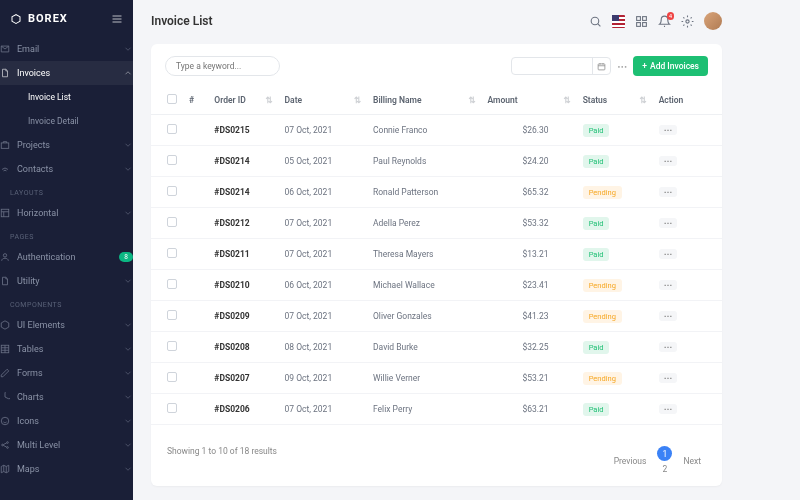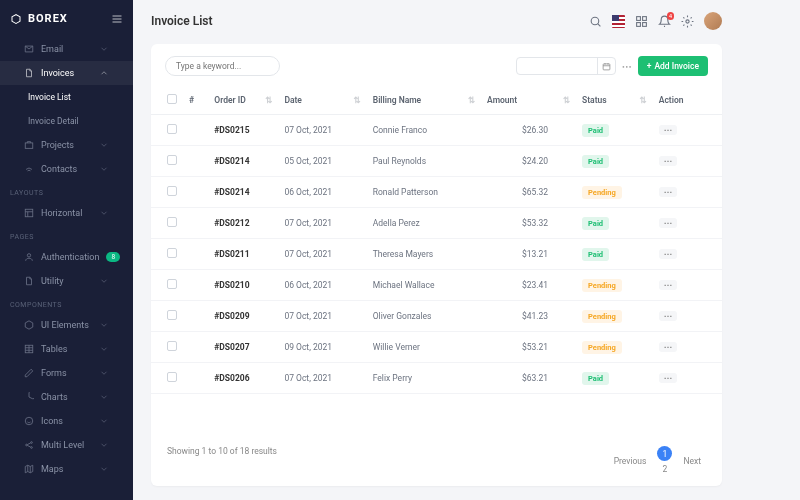--- a/index.html
+++ b/index.html
@@ -3,21 +3,21 @@
 <meta charset="utf-8">
 <style>
 *{box-sizing:border-box;margin:0;padding:0;font-family:-apple-system,BlinkMacSystemFont,"Segoe UI",Roboto,sans-serif}
 body{background:#f4f5f8;font-size:10px;color:#5c6470}
 .app{display:flex;width:740px;height:500px;overflow:hidden}
 .sidebar{width:133px;background:#1a1f37;color:#8a92a6;display:flex;flex-direction:column;overflow-y:auto;flex-shrink:0}
 .sidebar::-webkit-scrollbar{width:0}
 .brand{display:flex;align-items:center;gap:6px;padding:12px 10px;color:#fff;font-weight:700;font-size:11px;letter-spacing:1px}
 .brand svg{width:12px;height:12px}
 .ham{margin-left:auto;opacity:.6}
-.menu-item,.menu-sub{display:flex;align-items:flex-start;gap:7px;padding:7px 24px;font-size:9px;cursor:pointer}
+.menu-item,.menu-sub{display:flex;align-items:flex-start;gap:7px;padding:7px 0;font-size:9px;cursor:pointer}
 .menu-item .chev{margin-left:auto;opacity:.5}
 .menu-item.active{color:#fff;background:rgba(255,255,255,.06)}
 .menu-sub{padding-left:28px;font-size:8.5px}
 .menu-sub.active{color:#fff}
 .menu-label{font-size:7px;letter-spacing:.5px;color:#5a6278;padding:8px 10px 4px;text-transform:uppercase}
 .badge{background:#0bb783;color:#fff;border-radius:7px;font-size:6.5px;padding:1px 5px;margin-left:auto}
 .icon{width:10px;height:10px;opacity:.7;flex-shrink:0}
 .main{flex:1;display:flex;flex-direction:column;overflow:hidden}
 .topbar{display:flex;align-items:center;padding:12px 18px 6px;gap:10px}
 .page-title{font-size:12px;font-weight:600;color:#333}
@@ -36,21 +36,21 @@
 .more{color:#aaa;font-weight:700;cursor:pointer}
 .add-btn{background:#1dbf73;color:#fff;border:none;border-radius:4px;padding:5px 9px;font-size:8.5px;font-weight:500;cursor:pointer;display:flex;align-items:center;gap:3px}
 .tbl{width:100%;border-collapse:collapse;margin-top:6px}
 .tbl th{font-size:8.5px;font-weight:600;color:#5c6470;text-align:left;padding:8px 6px;border-bottom:1px solid #eef0f3;position:relative}
 .tbl th .sort{position:absolute;right:6px;top:50%;transform:translateY(-50%);opacity:.3}
 .tbl td{font-size:8.5px;padding:9px 6px;border-bottom:1px solid #f2f3f6;color:#6c7380}
 .tbl td.oid{font-weight:700;color:#333}
 .tbl th:first-child,.tbl td:first-child{padding-left:16px;width:28px}
 .tbl th:last-child,.tbl td:last-child{padding-right:16px}
 .chk{width:10px;height:10px;border:1px solid #cfd4db;border-radius:2px;display:inline-block;cursor:pointer}
-.status-pill{font-size:7.5px;padding:2px 6px;border-radius:3px;font-weight:700}
+.status-pill{font-size:7.5px;padding:2px 6px;border-radius:3px;font-weight:400}
 .status-paid{background:#e1f6ec;color:#1dbf73}
 .status-pending{background:#fff4e5;color:#f6a723}
 .row-more{color:#888;font-weight:700;cursor:pointer;background:#f5f6f8;border-radius:3px;padding:2px 5px;display:inline-block;line-height:6px}
 .card-foot{display:flex;align-items:flex-start;padding:10px 16px;font-size:8.5px;color:#888}
 .pager{margin-left:auto;display:flex;align-items:center;gap:6px}
 .pg{cursor:pointer;padding:2px 5px}
 .pg.num{border-radius:50%;width:15px;height:15px;display:flex;align-items:center;justify-content:center}
 .pg.active{background:#3b82f6;color:#fff}
 .amount{text-align:right;padding-right:28px!important}
 </style>
@@ -252,21 +252,21 @@
             <span class="picker-cal">
               <svg width="9" height="9" viewBox="0 0 24 24" fill="none" stroke="currentColor" stroke-width="2">
                   <rect x="3" y="5" width="18" height="16" rx="2"></rect>
                   <path d="M3 10h18M8 3v4m8-4v4"></path>
                 </svg>
             </span>
           </div>
           <span class="more">⋯</span>
           <button class="add-btn">
               <span>+</span>
-              <span>Add Invoice</span>
+              <span>Add Invoices</span>
             </button>
         </div>
       </div>
       <div style="overflow:auto;flex:1">
       <table class="tbl">
         <thead>
               <tr>
           <th><span class="chk"></span></th>
           <th>#</th>
           <th><span>Order ID</span><span class="sort">⇅</span></th>
@@ -344,20 +344,30 @@
     <td class="oid">#DS0209</td>
     <td>07 Oct, 2021</td>
     <td>Oliver Gonzales</td>
     <td class="amount">$41.23</td>
     <td><span class="status-pill status-pending">Pending</span></td>
     <td><span class="row-more">⋯</span></td>
   </tr>
               <tr>
     <td><span class="chk"></span></td>
     <td></td>
+    <td class="oid">#DS0208</td>
+    <td>08 Oct, 2021</td>
+    <td>David Burke</td>
+    <td class="amount">$32.25</td>
+    <td><span class="status-pill status-paid">Paid</span></td>
+    <td><span class="row-more">⋯</span></td>
+  </tr>
+              <tr>
+    <td><span class="chk"></span></td>
+    <td></td>
     <td class="oid">#DS0207</td>
     <td>09 Oct, 2021</td>
     <td>Willie Verner</td>
     <td class="amount">$53.21</td>
     <td><span class="status-pill status-pending">Pending</span></td>
     <td><span class="row-more">⋯</span></td>
   </tr>
               <tr>
     <td><span class="chk"></span></td>
     <td></td>

